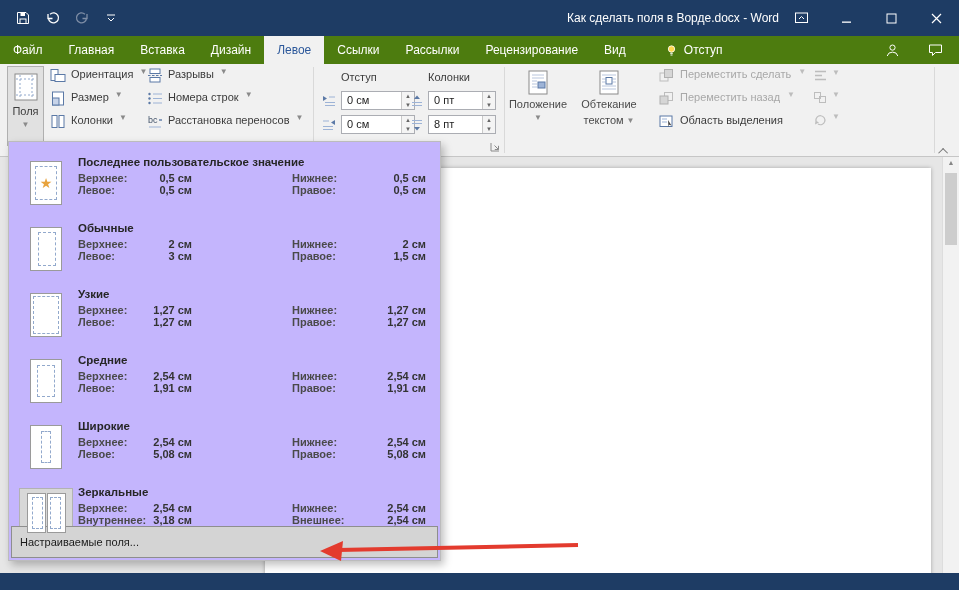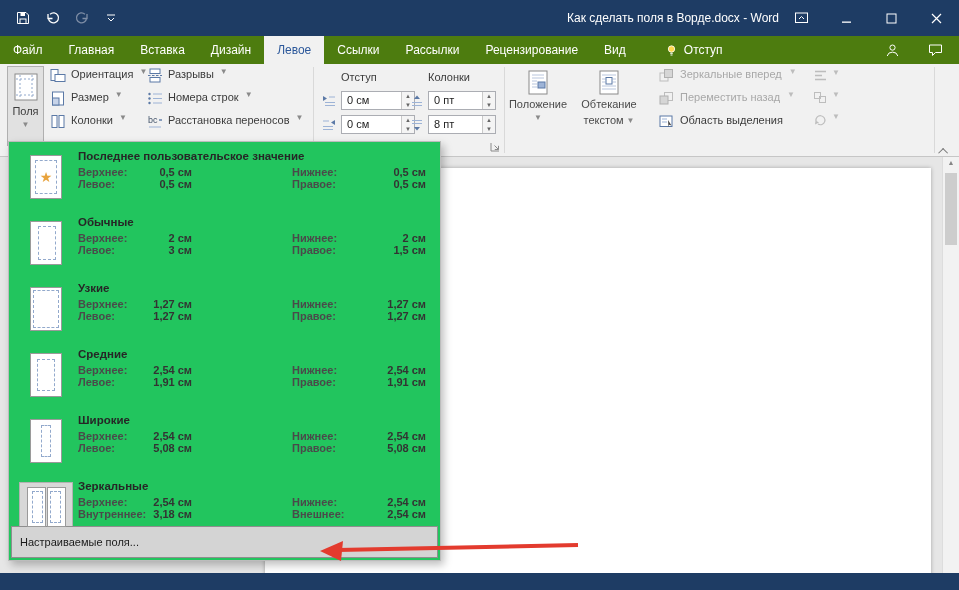--- a/index.html
+++ b/index.html
@@ -47,21 +47,21 @@
   .mini-col { position:absolute; left:813px; top:5px; }
   .mini-col .menu-row { height:22px; gap:3px; }
   
   .doc { position:absolute; top:157px; left:0; right:0; bottom:17px; background:#e6e6e6; z-index:1; }
   .page { position:absolute; left:265px; right:28px; top:11px; bottom:-60px; background:#fff; box-shadow:0 0 4px rgba(0,0,0,.28); }
   .vscroll { position:absolute; top:0; right:0; bottom:0; width:17px; background:#f2f2f2; border-left:1px solid #ddd; }
   .vscroll .up { position:absolute; top:2px; left:0; right:0; text-align:center; font-size:7px; color:#868686; }
   .vscroll .thumb { position:absolute; top:16px; left:2px; right:2px; height:72px; background:#cdcdcd; }
   .statusbar { position:absolute; bottom:0; left:0; right:0; height:17px; background:#1e3c64; z-index:3; }
   
-  .dropdown { position:absolute; left:8px; top:141px; width:433px; height:420px; background:#22c55e; border:1px solid #bcbcbc; box-shadow:3px 4px 8px rgba(0,0,0,.25); z-index:5; padding-top:2px; }
+  .dropdown { position:absolute; left:8px; top:141px; width:433px; height:420px; background:#c4b5fd; border:1px solid #bcbcbc; box-shadow:3px 4px 8px rgba(0,0,0,.25); z-index:5; padding-top:8px; }
   .dd-item { height:66px; display:flex; align-items:stretch; padding-left:8px; }
   .icn { flex:0 0 58px; display:flex; align-items:center; justify-content:center; gap:1px; position:relative; }
   .pic { width:32px; height:44px; background:#fff; border:1px solid #9a9a9a; position:relative; z-index:1; }
   .pic::before { content:""; position:absolute; border:1px dashed #92a9cc; inset:4px; }
   .icn.custom  .pic::before { inset:4px; }
   .icn.custom  .pic::after { content:"★"; position:absolute; inset:0; display:flex; align-items:center; justify-content:center; color:#e8a33d; font-size:14px; }
   .icn.normal  .pic::before { inset:4px 5px 4px 7px; }
   .icn.narrow  .pic::before { inset:2px; }
   .icn.medium  .pic::before { inset:5px 6px; }
   .icn.wide    .pic::before { inset:5px 10px; }
@@ -351,21 +351,21 @@
   </div>
 
   <div class="arr-col">
     <div class="menu-row grayed">
       <span>
           <svg width="15" height="15" viewBox="0 0 15 15">
             <rect x="1" y="5" width="8" height="8" fill="none" stroke="#bdbdbd"></rect>
             <rect x="5.5" y="1.5" width="8" height="8" fill="#d6d6d6" stroke="#b0b0b0"></rect>
           </svg>
         </span>
-      <span>Зеркальные вперед</span>
+      <span>Переместить сделать</span>
         <span class="caret" style="color:#bdbdbd">▼</span>
     </div>
     <div class="menu-row grayed">
       <span>
           <svg width="15" height="15" viewBox="0 0 15 15">
             <rect x="5.5" y="1.5" width="8" height="8" fill="none" stroke="#bdbdbd"></rect>
             <rect x="1" y="5" width="8" height="8" fill="#d6d6d6" stroke="#b0b0b0"></rect>
           </svg>
         </span>
       <span>Переместить назад</span>

